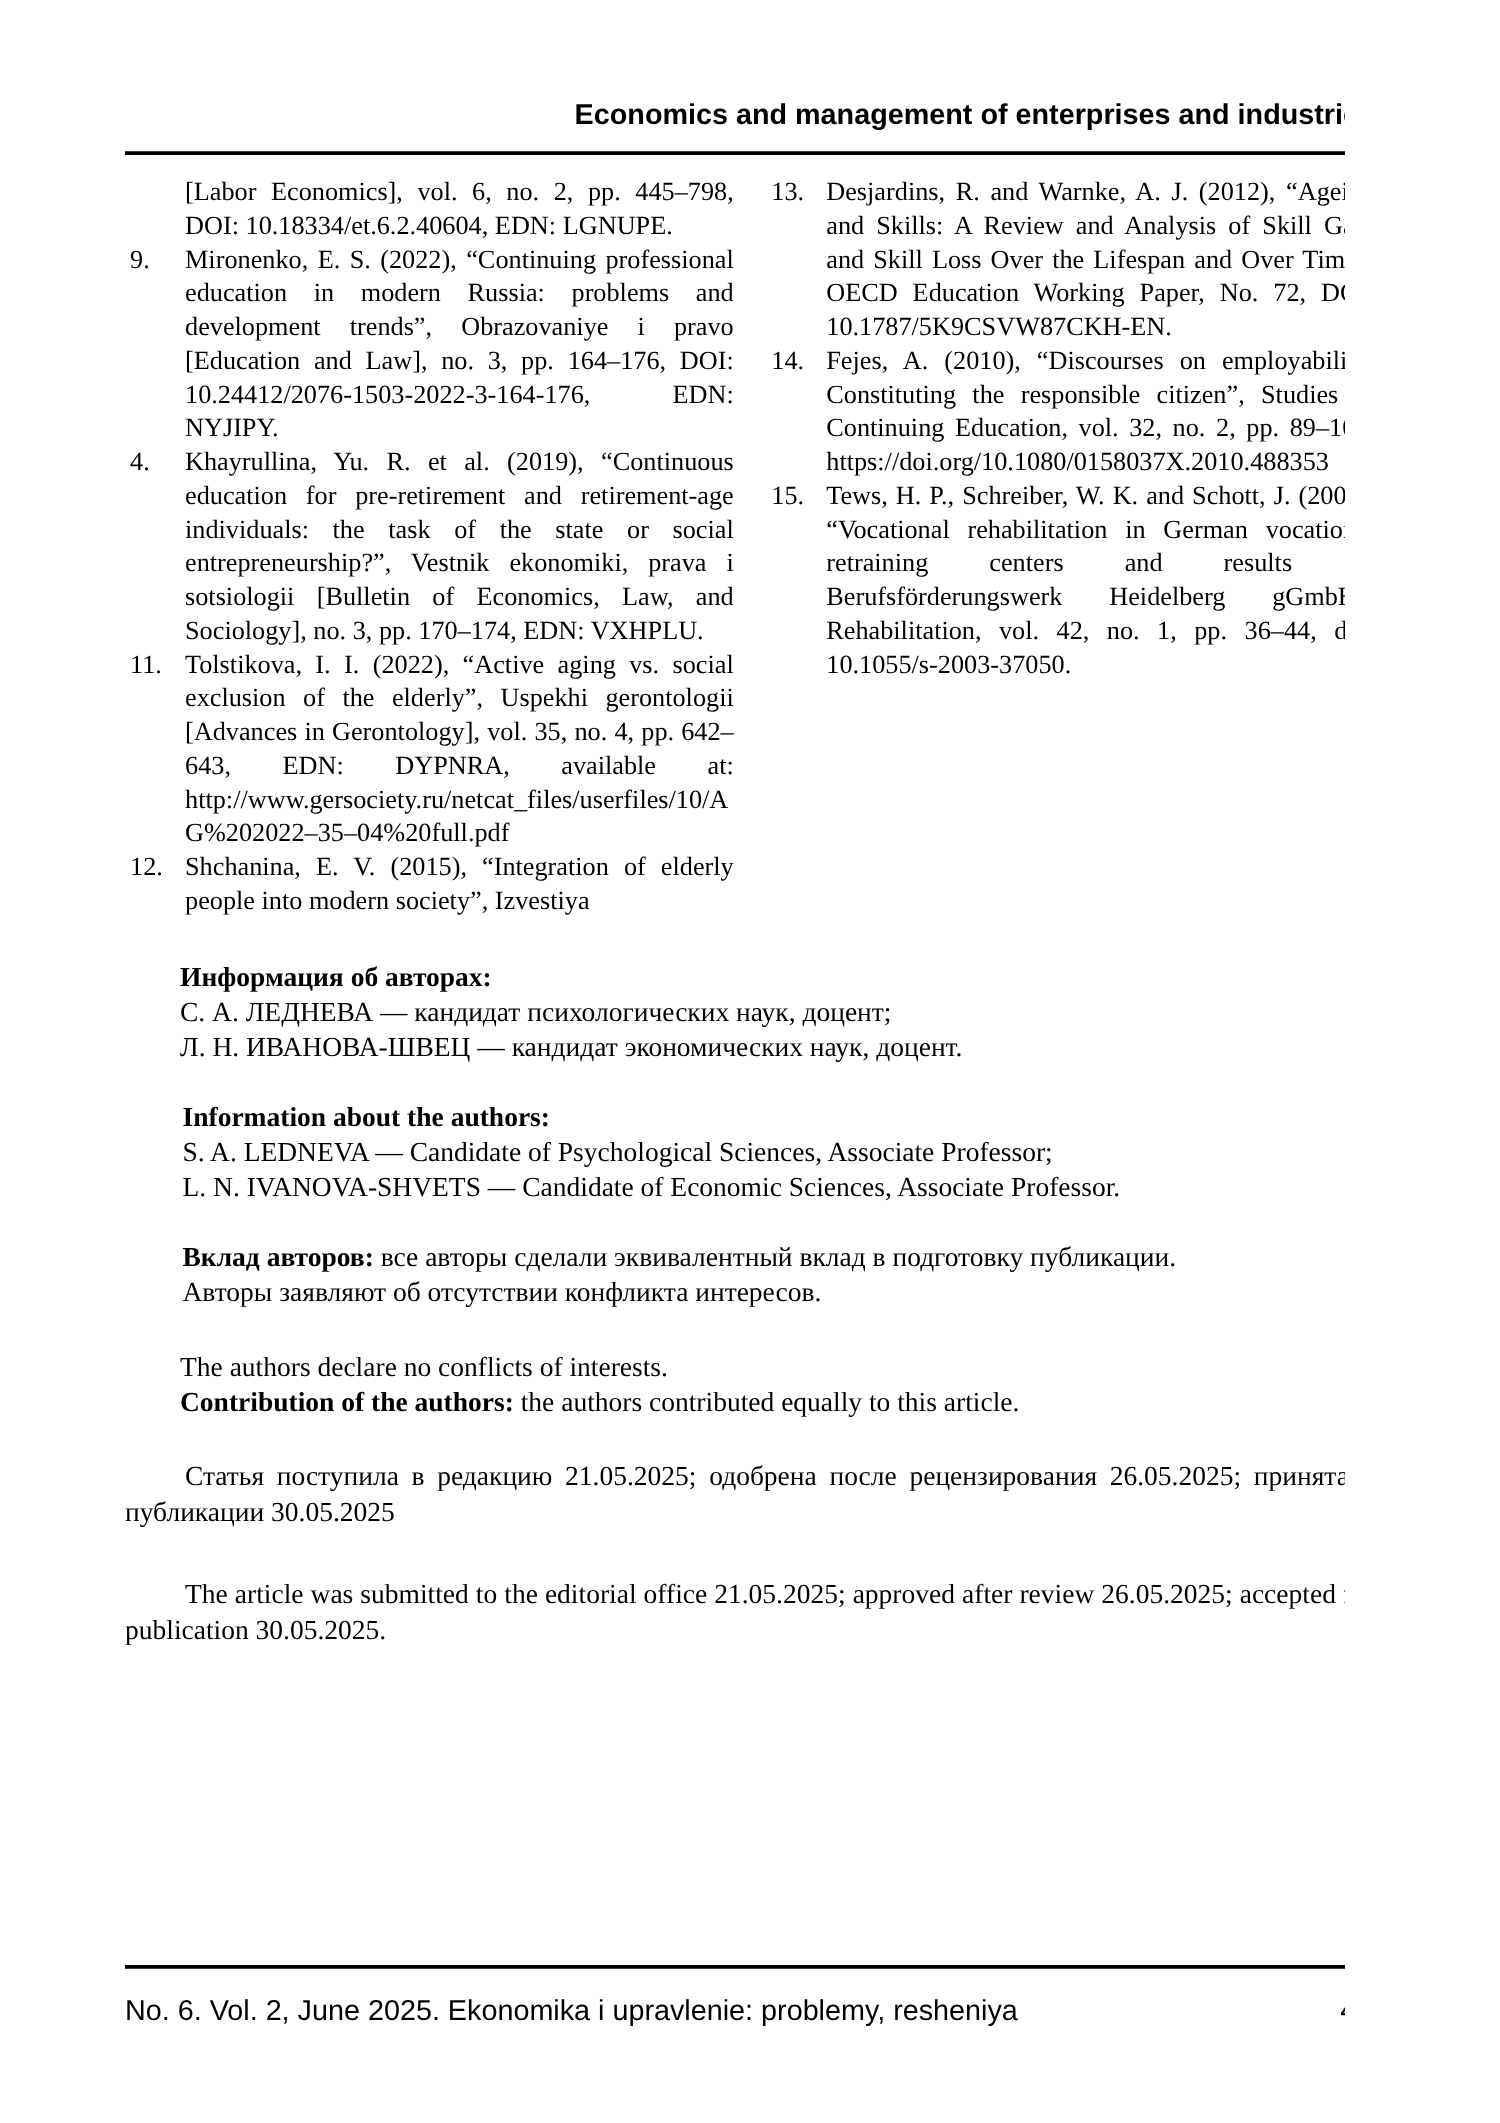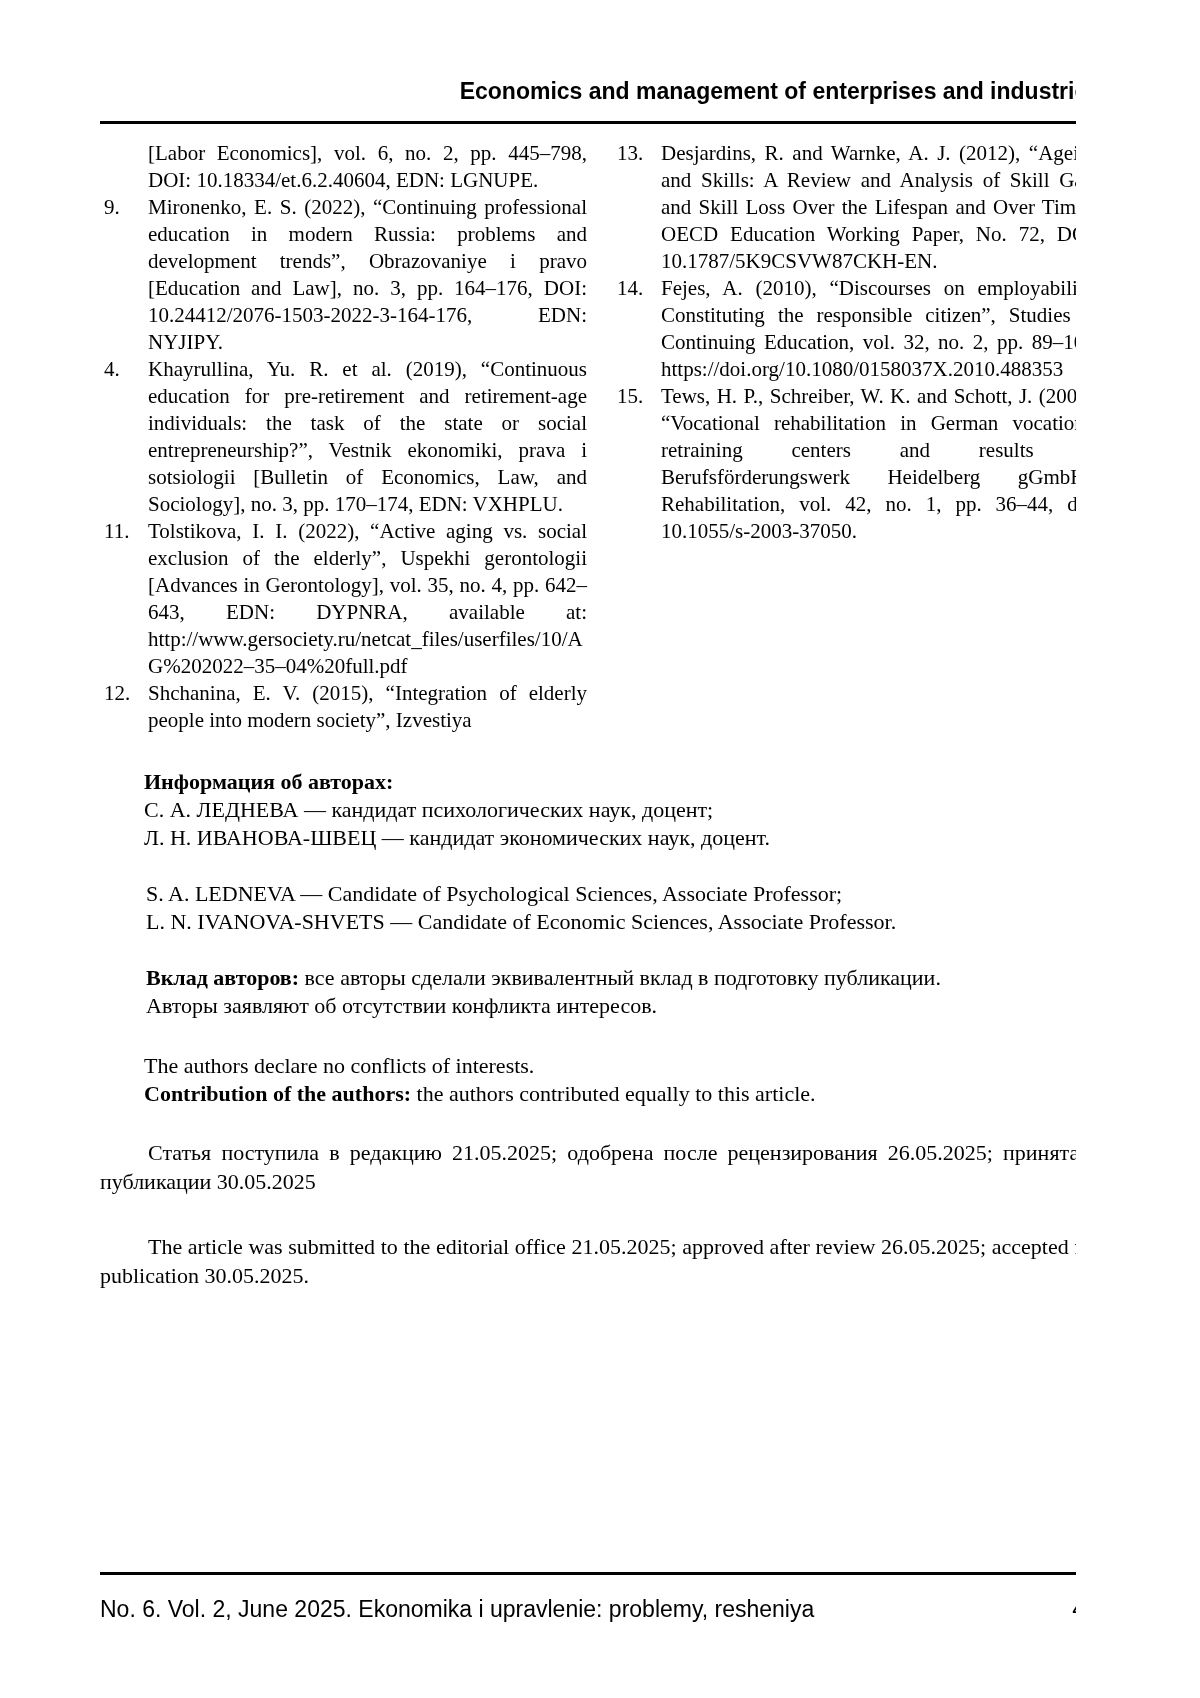--- a/index.html
+++ b/index.html
@@ -115,20 +115,21 @@
       </div>
     </main>
 
     <section class="info-block mt1">
       <p class="heading">Информация об авторах:</p>
       <p>С. А. ЛЕДНЕВА — кандидат психологических наук, доцент;</p>
       <p>Л. Н. ИВАНОВА-ШВЕЦ — кандидат экономических наук, доцент.</p>
     </section>
 
     <section class="info-block mt2">
+      <p class="heading">Information about the authors:</p>
       <p>S. A. LEDNEVA — Candidate of Psychological Sciences, Associate Professor;</p>
       <p>L. N. IVANOVA-SHVETS — Candidate of Economic Sciences, Associate Professor.</p>
     </section>
 
     <section class="info-block mt2">
       <p><b class="heading">Вклад авторов:</b><span> все авторы сделали эквивалентный вклад в подготовку публикации.</span></p>
       <p>Авторы заявляют об отсутствии конфликта интересов.</p>
     </section>
 
     <section class="info-block mt1">

